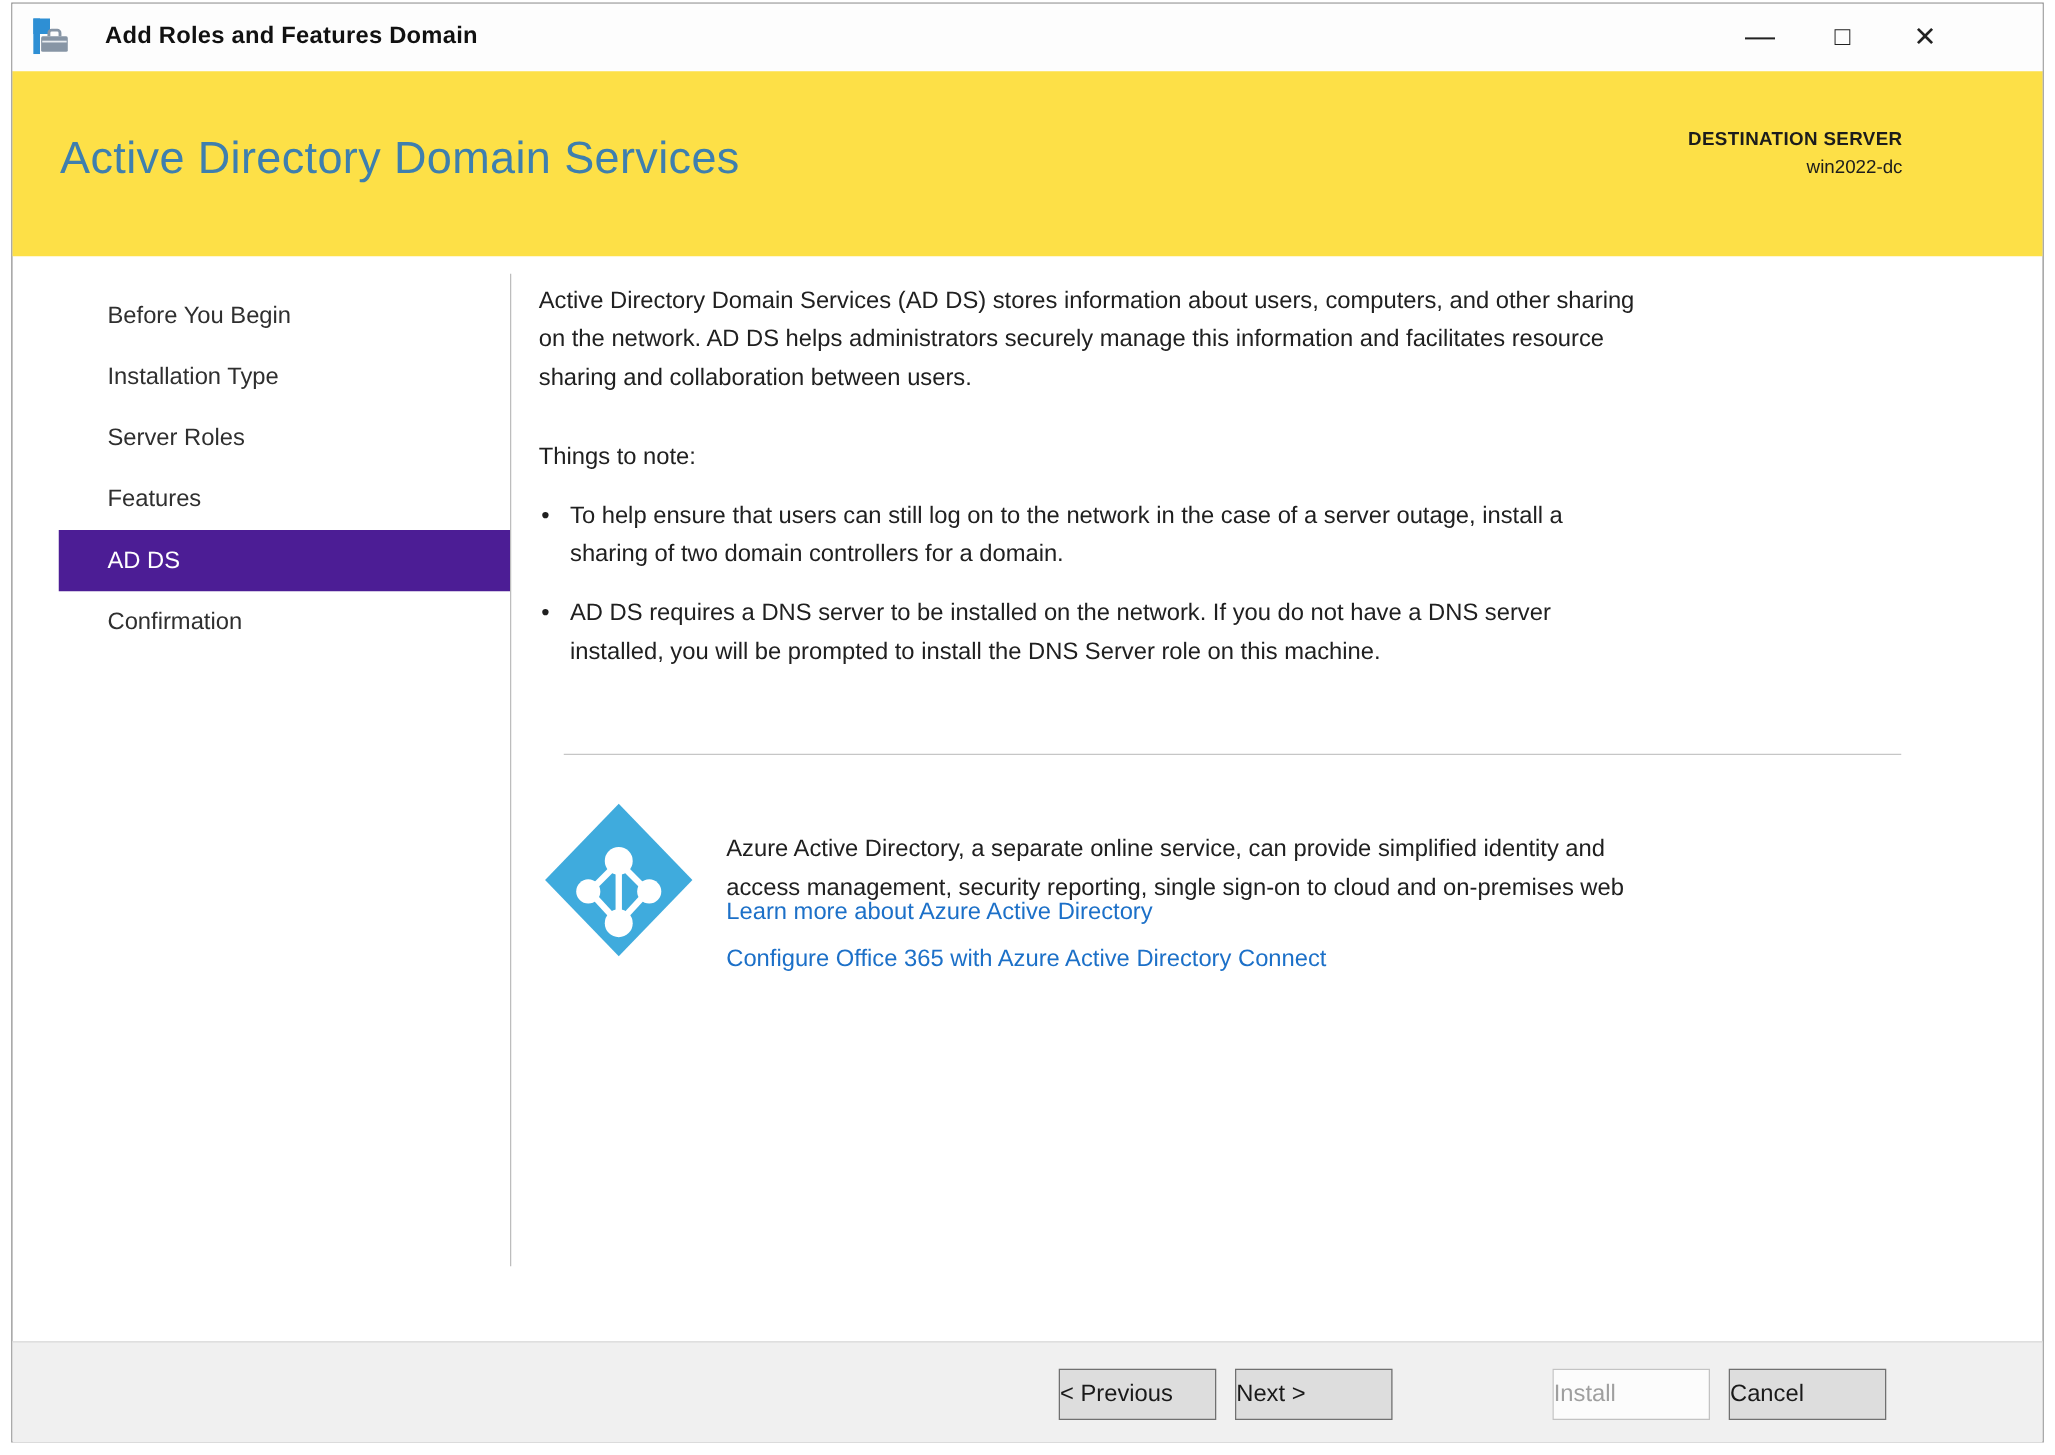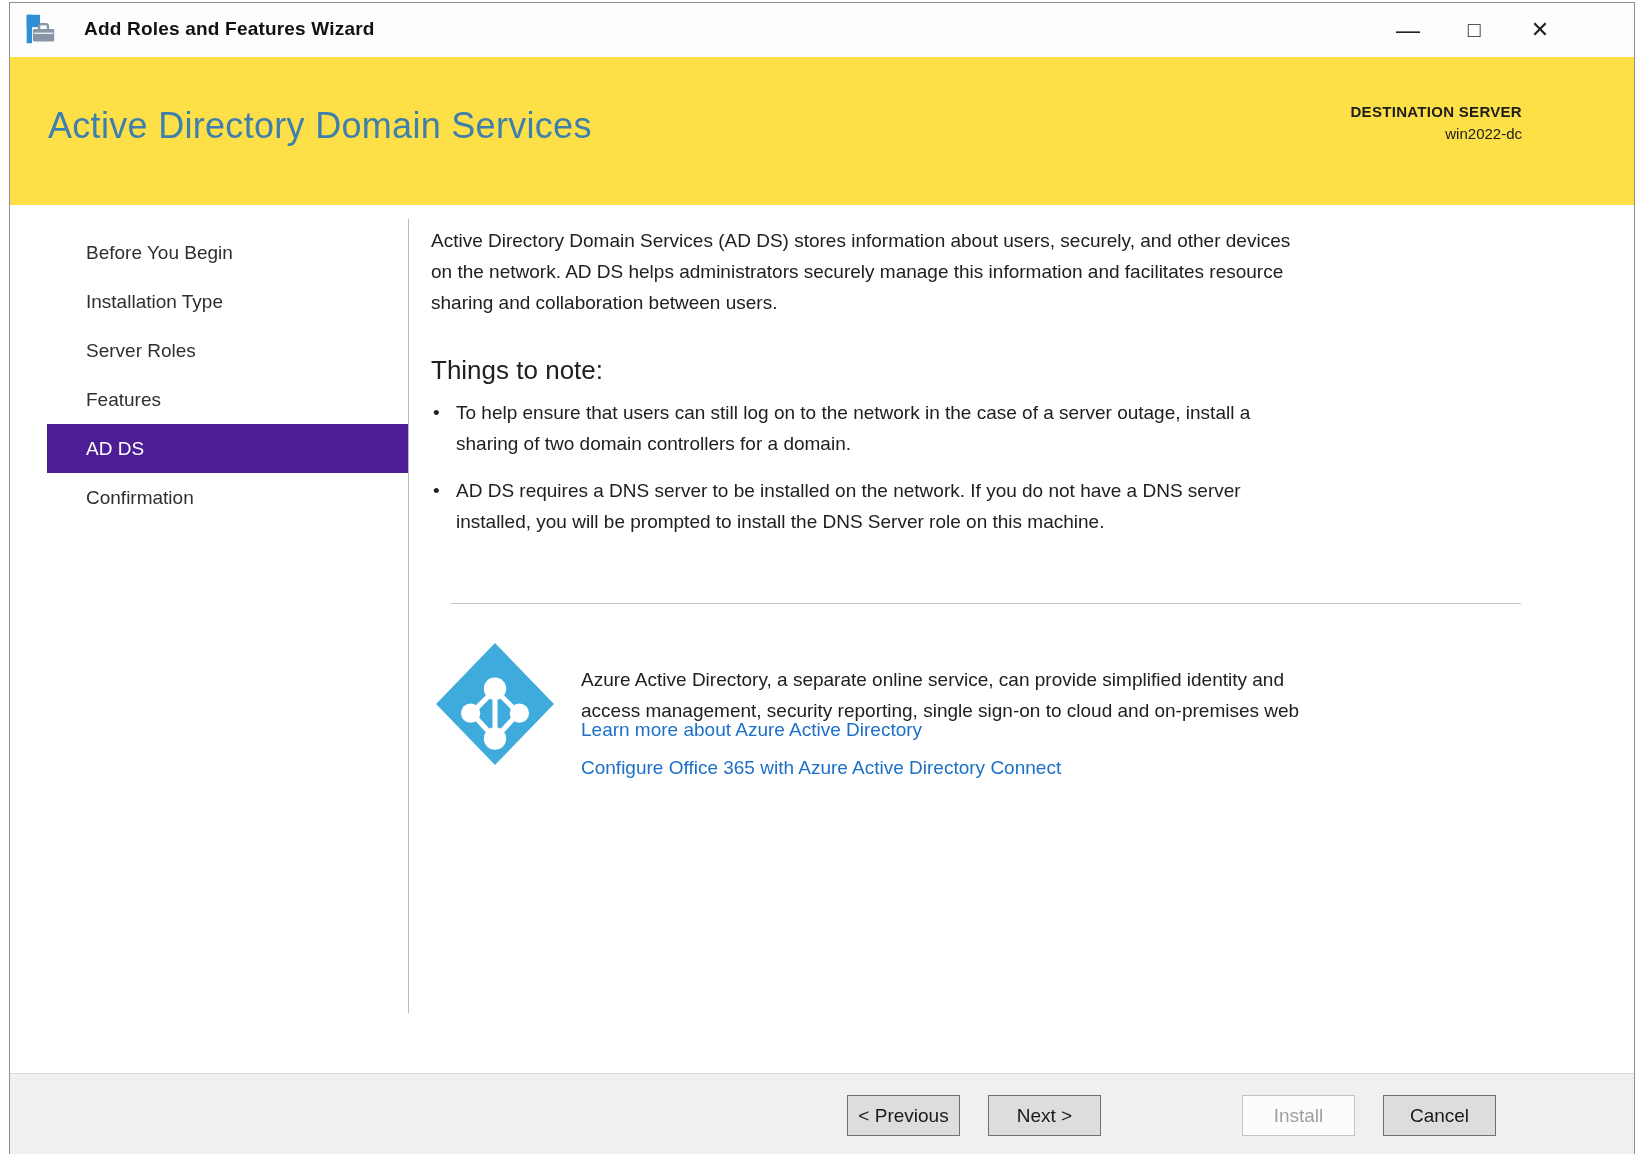--- a/index.html
+++ b/index.html
@@ -29,55 +29,55 @@
 
   
   .sidebar { position:absolute; left:37px; top:225px; width:361px; }
   .nav-item { height:49px; line-height:49px; padding-left:39px; font-size:19px;
               color:#2f2f2f; cursor:default; white-space:nowrap; }
   .nav-item.selected { background:#4c1d95; color:#ffffff; }
   .nav-item.disabled { color:#b4b4b4; }
   .vdivider { position:absolute; left:398px; top:216px; width:1px; height:794px; background:#bdbdbd; }
   .tline { font-size:19px; line-height:31px; color:#202020; white-space:nowrap; }
   .intro { position:absolute; left:421px; top:222px; }
-  .note-heading { position:absolute; left:421px; top:352px; font-size:26px; color:#202020; }
+  .note-heading { position:absolute; left:421px; top:352px; font-size:19px; color:#202020; }
   .bullets { position:absolute; left:423px; top:394px; }
   .bullet-item { display:flex; margin-bottom:16px; }
   .bullet-dot { width:23px; font-size:19px; line-height:31px; color:#202020; }
   .hrule { position:absolute; left:441px; top:600px; width:1070px; height:1px; background:#c6c6c6; }
   .azure-icon { position:absolute; left:424px; top:638px; width:122px; height:126px; }
   .azure-text { position:absolute; left:571px; top:661px; }
   .azure-links { position:absolute; left:571px; top:708px; }
   .link { font-size:19px; line-height:38px; color:#1c70c8; white-space:nowrap; cursor:pointer; }
 
   
   .footer { position:absolute; left:0; top:1070px; width:100%; height:81px;
             background:#f0f0f0; border-top:1px solid #d9d9d9; }
-  .wiz-btn { position:absolute; top:21px; width:113px; height:41px; font-size:19px;
+  .wiz-btn { position:absolute; top:21px; width:126px; height:41px; font-size:19px;
              color:#1a1a1a; background:#dddddd; border:1px solid #707070;
-             text-align:center; line-height:39px; cursor:pointer; }
+             line-height:39px; cursor:pointer; }
   .wiz-btn.previous { left:837px; }
   .wiz-btn.next { left:978px; }
   .wiz-btn.install { left:1232px; background:#fcfcfc; border:1px solid #c3c3c3; color:#9f9f9f; cursor:default; }
   .wiz-btn.cancel { left:1373px; }
 </style>
 </head>
 <body>
 
 <div class="window">
 
   <div class="titlebar">
     <svg class="app-icon" viewBox="0 0 36 34">
       <rect x="3" y="1" width="6" height="32" fill="#2e8fd4"></rect>
       <polygon points="3,1 18,1 18,15 3,15" fill="#2e8fd4"></polygon>
       <path d="M17,17 v-3 a2.5,2.5 0 0 1 2.5,-2.5 h5 a2.5,2.5 0 0 1 2.5,2.5 v3" fill="none" stroke="#8795a5" stroke-width="2.6"></path>
       <rect x="10" y="17" width="24" height="14" rx="1.5" fill="#8795a5"></rect>
       <rect x="11" y="21" width="22" height="1.6" fill="#e8ecf0"></rect>
     </svg>
-    <div class="app-title">Add Roles and Features Wizard</div>
+    <div class="app-title">Add Roles and Features Domain</div>
     <div class="win-btn btn-min">—</div>
     <div class="win-btn btn-max">□</div>
     <div class="win-btn btn-close">✕</div>
   </div>
 
   <div class="header">
     <div class="page-title">Active Directory Domain Services</div>
     <div class="dest">
       <div class="dest-label">DESTINATION SERVER</div>
       <div class="dest-server">win2022-dc</div>
@@ -88,21 +88,21 @@
     <div class="nav-item">Before You Begin</div>
     <div class="nav-item">Installation Type</div>
     <div class="nav-item">Server Roles</div>
     <div class="nav-item">Features</div>
     <div class="nav-item selected">AD DS</div>
     <div class="nav-item">Confirmation</div>
   </div>
   <div class="vdivider"></div>
 
   <div class="intro">
-    <div class="tline">Active Directory Domain Services (AD DS) stores information about users, securely, and other devices</div>
+    <div class="tline">Active Directory Domain Services (AD DS) stores information about users, computers, and other sharing</div>
     <div class="tline">on the network.  AD DS helps administrators securely manage this information and facilitates resource</div>
     <div class="tline">sharing and collaboration between users.</div>
   </div>
 
   <div class="note-heading">Things to note:</div>
 
   <div class="bullets">
     <div class="bullet-item">
       <div class="bullet-dot">•</div>
       <div>

